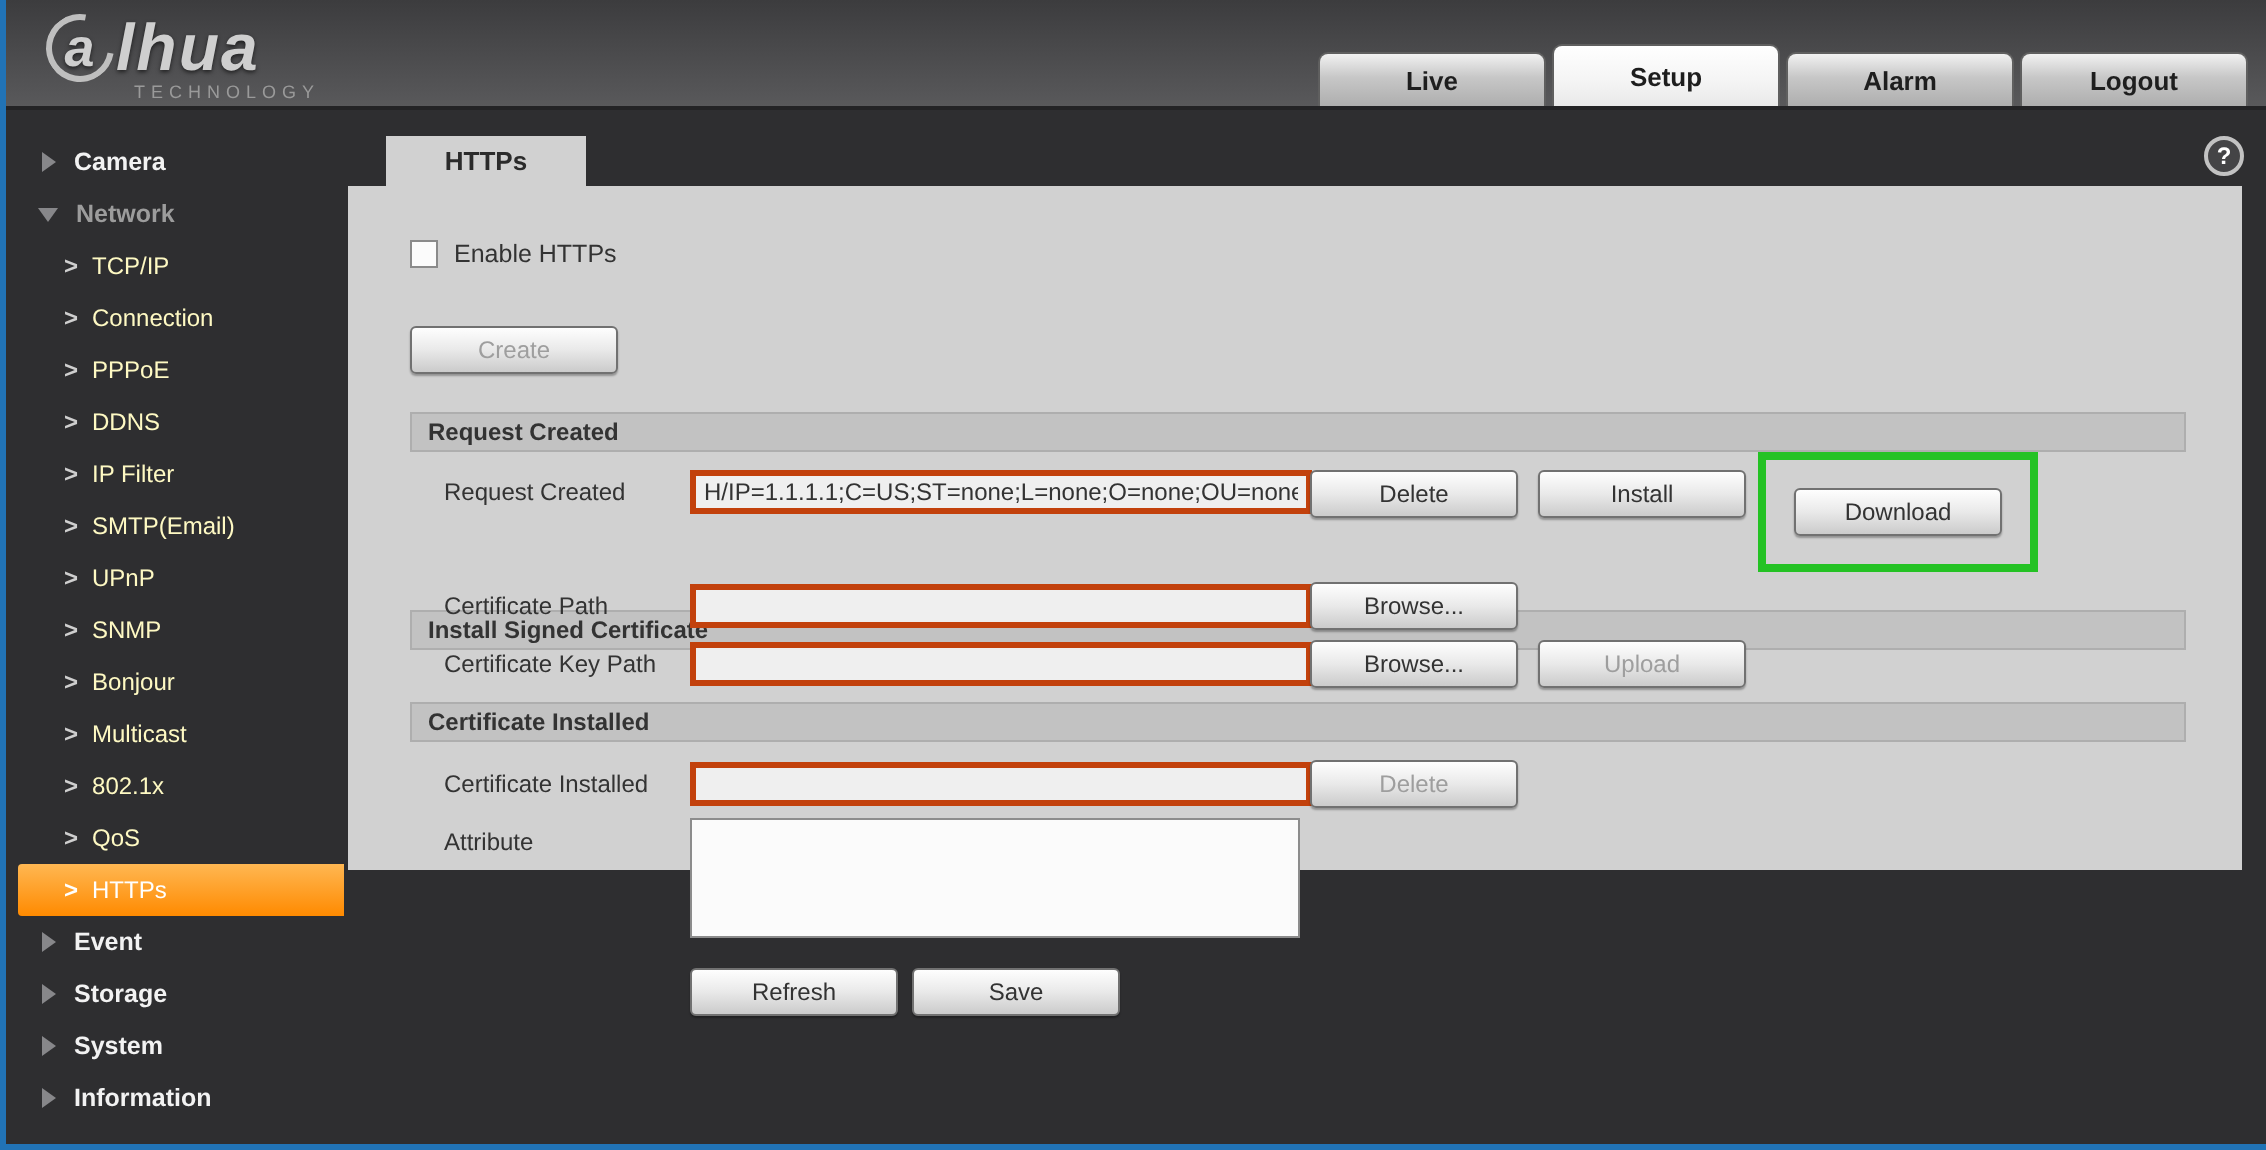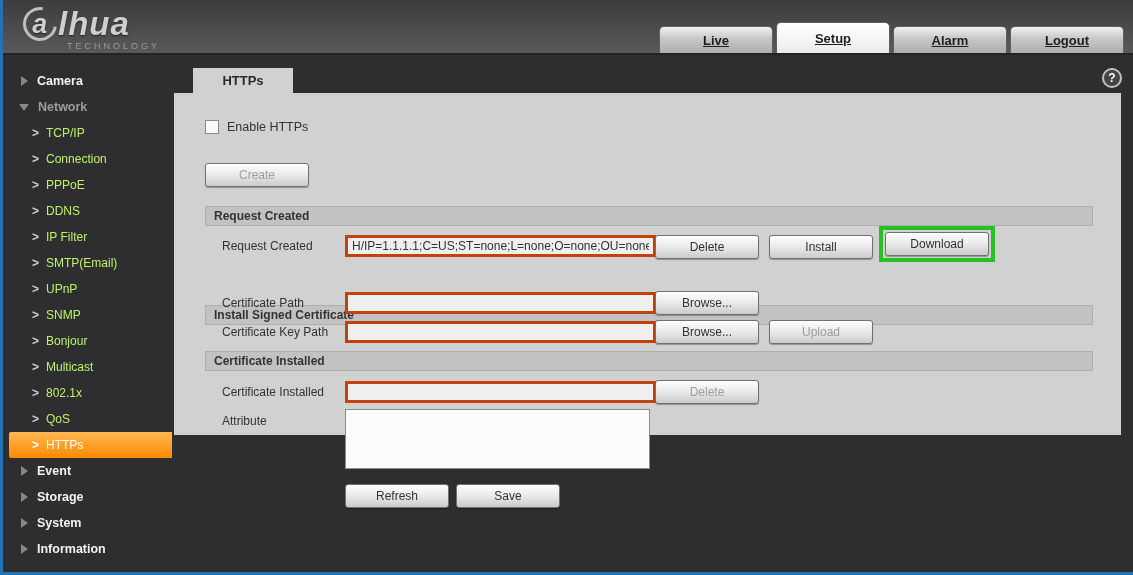--- a/index.html
+++ b/index.html
@@ -19,33 +19,33 @@
   .logo-ring { display:inline-flex; align-items:center; justify-content:center; width:34px; height:34px;
                border:3px solid #bfbfbf; border-right-color:transparent; border-radius:50%;
                transform:rotate(-35deg); margin-right:1px; }
   .logo-ring > span { transform:rotate(35deg); font-size:27px; }
   .logo-sub { font-size:9px; letter-spacing:3px; color:#9a9a9a; margin:-2px 0 0 44px; font-style:normal; }
 
   .top-tabs { position:absolute; right:9px; bottom:0; display:flex; align-items:flex-end; gap:3px; }
   .top-tab { width:114px; height:27px; border:1px solid #5f5f5f; border-bottom:none; border-radius:5px 5px 0 0;
              background:linear-gradient(#f1f1f1, #c7c7c7 45%, #aeaeae);
              font-size:13px; font-weight:bold; color:#1e1e1e; display:flex; align-items:center; justify-content:center;
-             cursor:pointer;text-decoration:underline; }
+             cursor:pointer; }
   .top-tab.active { height:31px; background:linear-gradient(#ffffff, #f4f4f4 60%, #e9e9e9); }
 
   
   .sidebar { position:absolute; left:3px; top:57px; width:169px; bottom:3px; background:#2e2e30; padding-top:11px; }
   .side-item { height:26px; display:flex; align-items:center; cursor:pointer; position:relative; }
   .side-item .tri { width:0; height:0; margin-left:18px; }
   .tri-right { border-left:7px solid #87878a; border-top:5px solid transparent; border-bottom:5px solid transparent; }
   .tri-down  { border-top:7px solid #87878a; border-left:5px solid transparent; border-right:5px solid transparent; margin-left:16px !important; }
   .side-item.top .lbl { margin-left:9px; font-size:12.5px; font-weight:bold; color:#f2f2f2; }
   .side-item.top.dim .lbl { color:#9c9c9c; }
   .side-item.sub .arrow { margin-left:29px; font-size:12px; font-weight:bold; color:#cfcfcf; }
-  .side-item.sub .lbl { margin-left:7px; font-size:12px; color:#bef264; }
+  .side-item.sub .lbl { margin-left:7px; font-size:12px; color:#fef9c3; }
   .side-item.sub.selected { background:linear-gradient(#ffb752, #ff8a00); margin:0 0 0 6px; border-radius:2px 0 0 2px; }
   .side-item.sub.selected .arrow { margin-left:23px; color:#ffffff; }
   .side-item.sub.selected .lbl { color:#ffffff; }
 
   
   .main { position:absolute; left:172px; top:57px; right:0; bottom:3px; background:#2e2e30; }
   .page-tab { position:absolute; left:21px; top:11px; width:100px; height:25px; background:#d1d1d1;
               font-size:13px; font-weight:bold; color:#2b2b2b; display:flex; align-items:center; justify-content:center;
               cursor:pointer; }
   .help-btn { position:absolute; right:11px; top:11px; width:20px; height:20px; border-radius:50%;
@@ -67,21 +67,21 @@
             font-family:"Liberation Sans", sans-serif; font-size:12px; color:#333; padding:0 4px; }
   textarea.tarea { position:absolute; left:171px; top:316px; width:305px; height:60px; background:#fbfbfb;
             border:1px solid #8c8c8c; resize:none; font-family:"Liberation Sans", sans-serif; font-size:12px; color:#333; }
 
   .btn { position:absolute; width:104px; height:24px; border:1px solid #717171; border-radius:3px;
          background:linear-gradient(#fefefe, #e9e9e9 50%, #cbcbcb);
          font-family:"Liberation Sans", sans-serif; font-size:12px; color:#333;
          box-shadow:0 1px 1px rgba(0,0,0,.3); cursor:pointer; }
   .btn.muted { color:#9e9e9e; }
 
-  .download-wrap { position:absolute; left:705px; top:133px; border:4px solid #24c224; padding:2px; }
+  .download-wrap { position:absolute; left:705px; top:133px; border:4px solid #24c224; padding:14px; }
   .download-wrap .btn { position:static; display:block; }
 </style>
 </head>
 <body>
 
 <div class="window">
   <div class="edge-left"></div>
   <div class="edge-bottom"></div>
 
   <div class="header">

